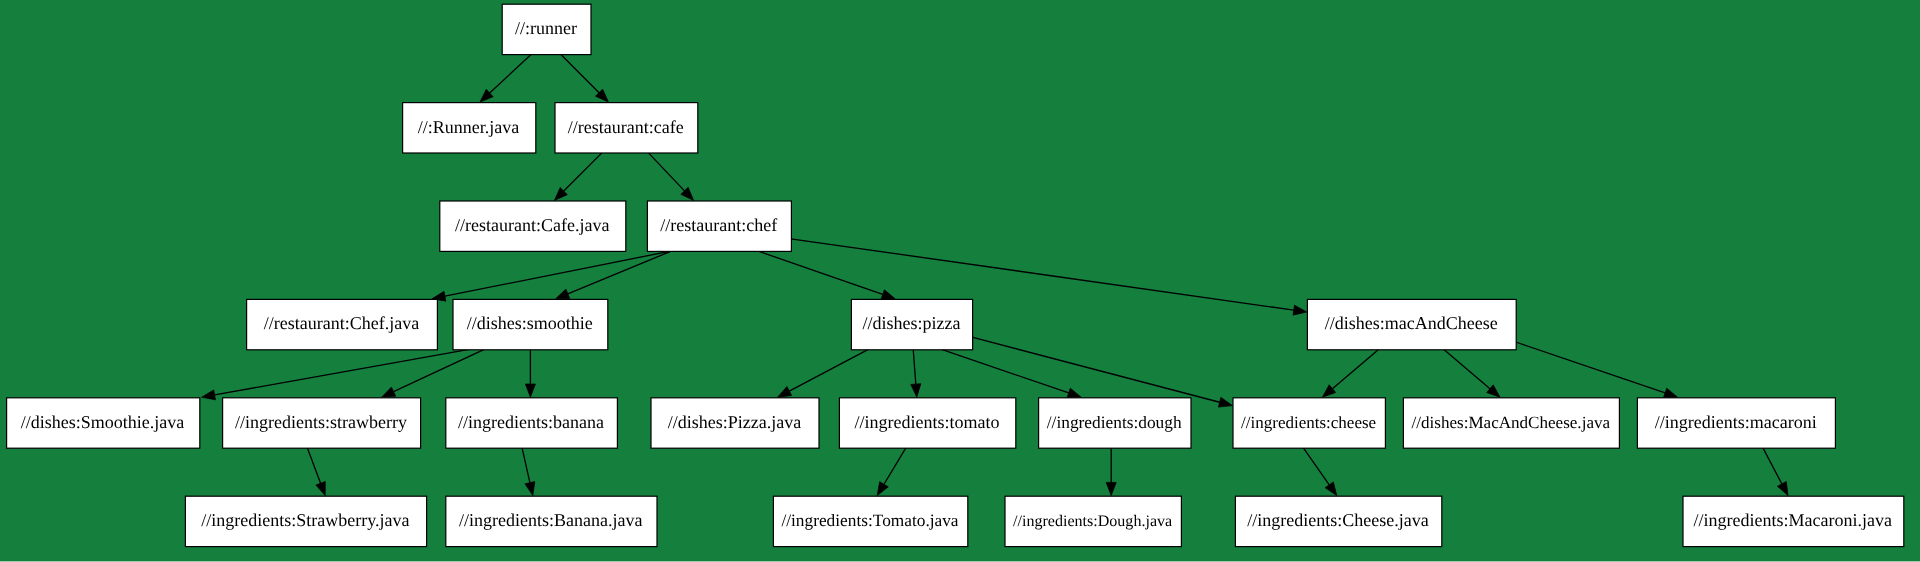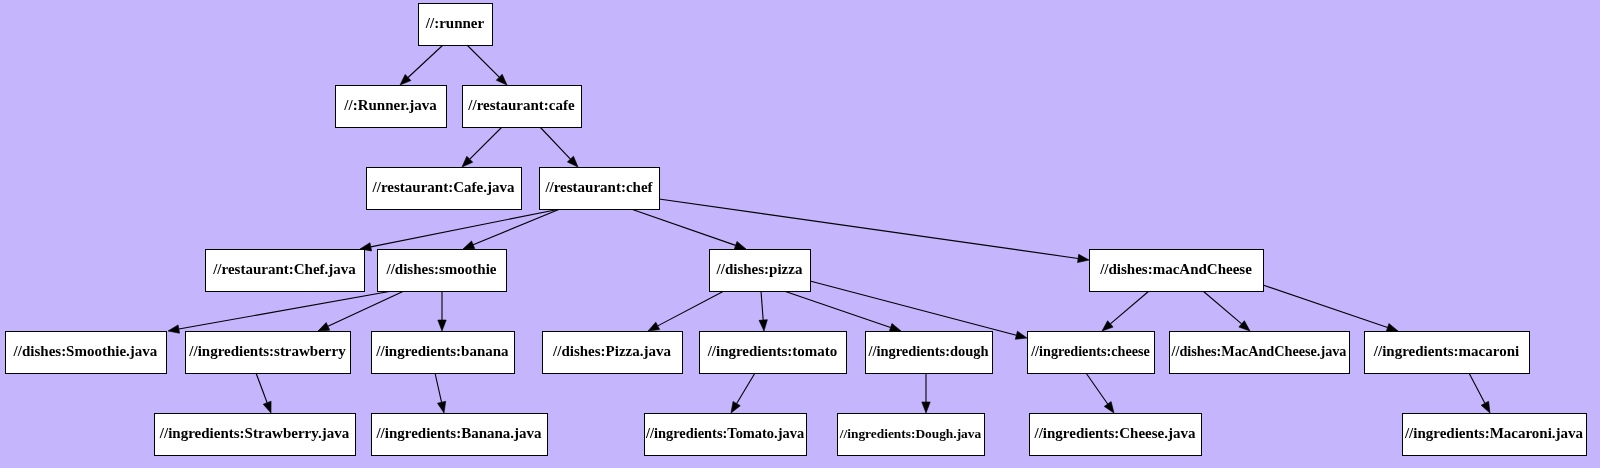--- a/index.html
+++ b/index.html
@@ -4,24 +4,23 @@
 <style>
   html, body {
     margin: 0;
     padding: 0;
     background: #ffffff;
   }
   #graph-root {
     position: relative;
     width: 1600px;
     height: 468px;
-    background: #c4b5fd;
+    background: #15803d;
     font-family: "Liberation Serif", "DejaVu Serif", serif;
     overflow: hidden;
-    font-weight: bold;
   }
   #graph-svg {
     position: absolute;
     left: 0;
     top: 0;
     width: 1600px;
     height: 468px;
     display: block;
   }
   .node-rect {

